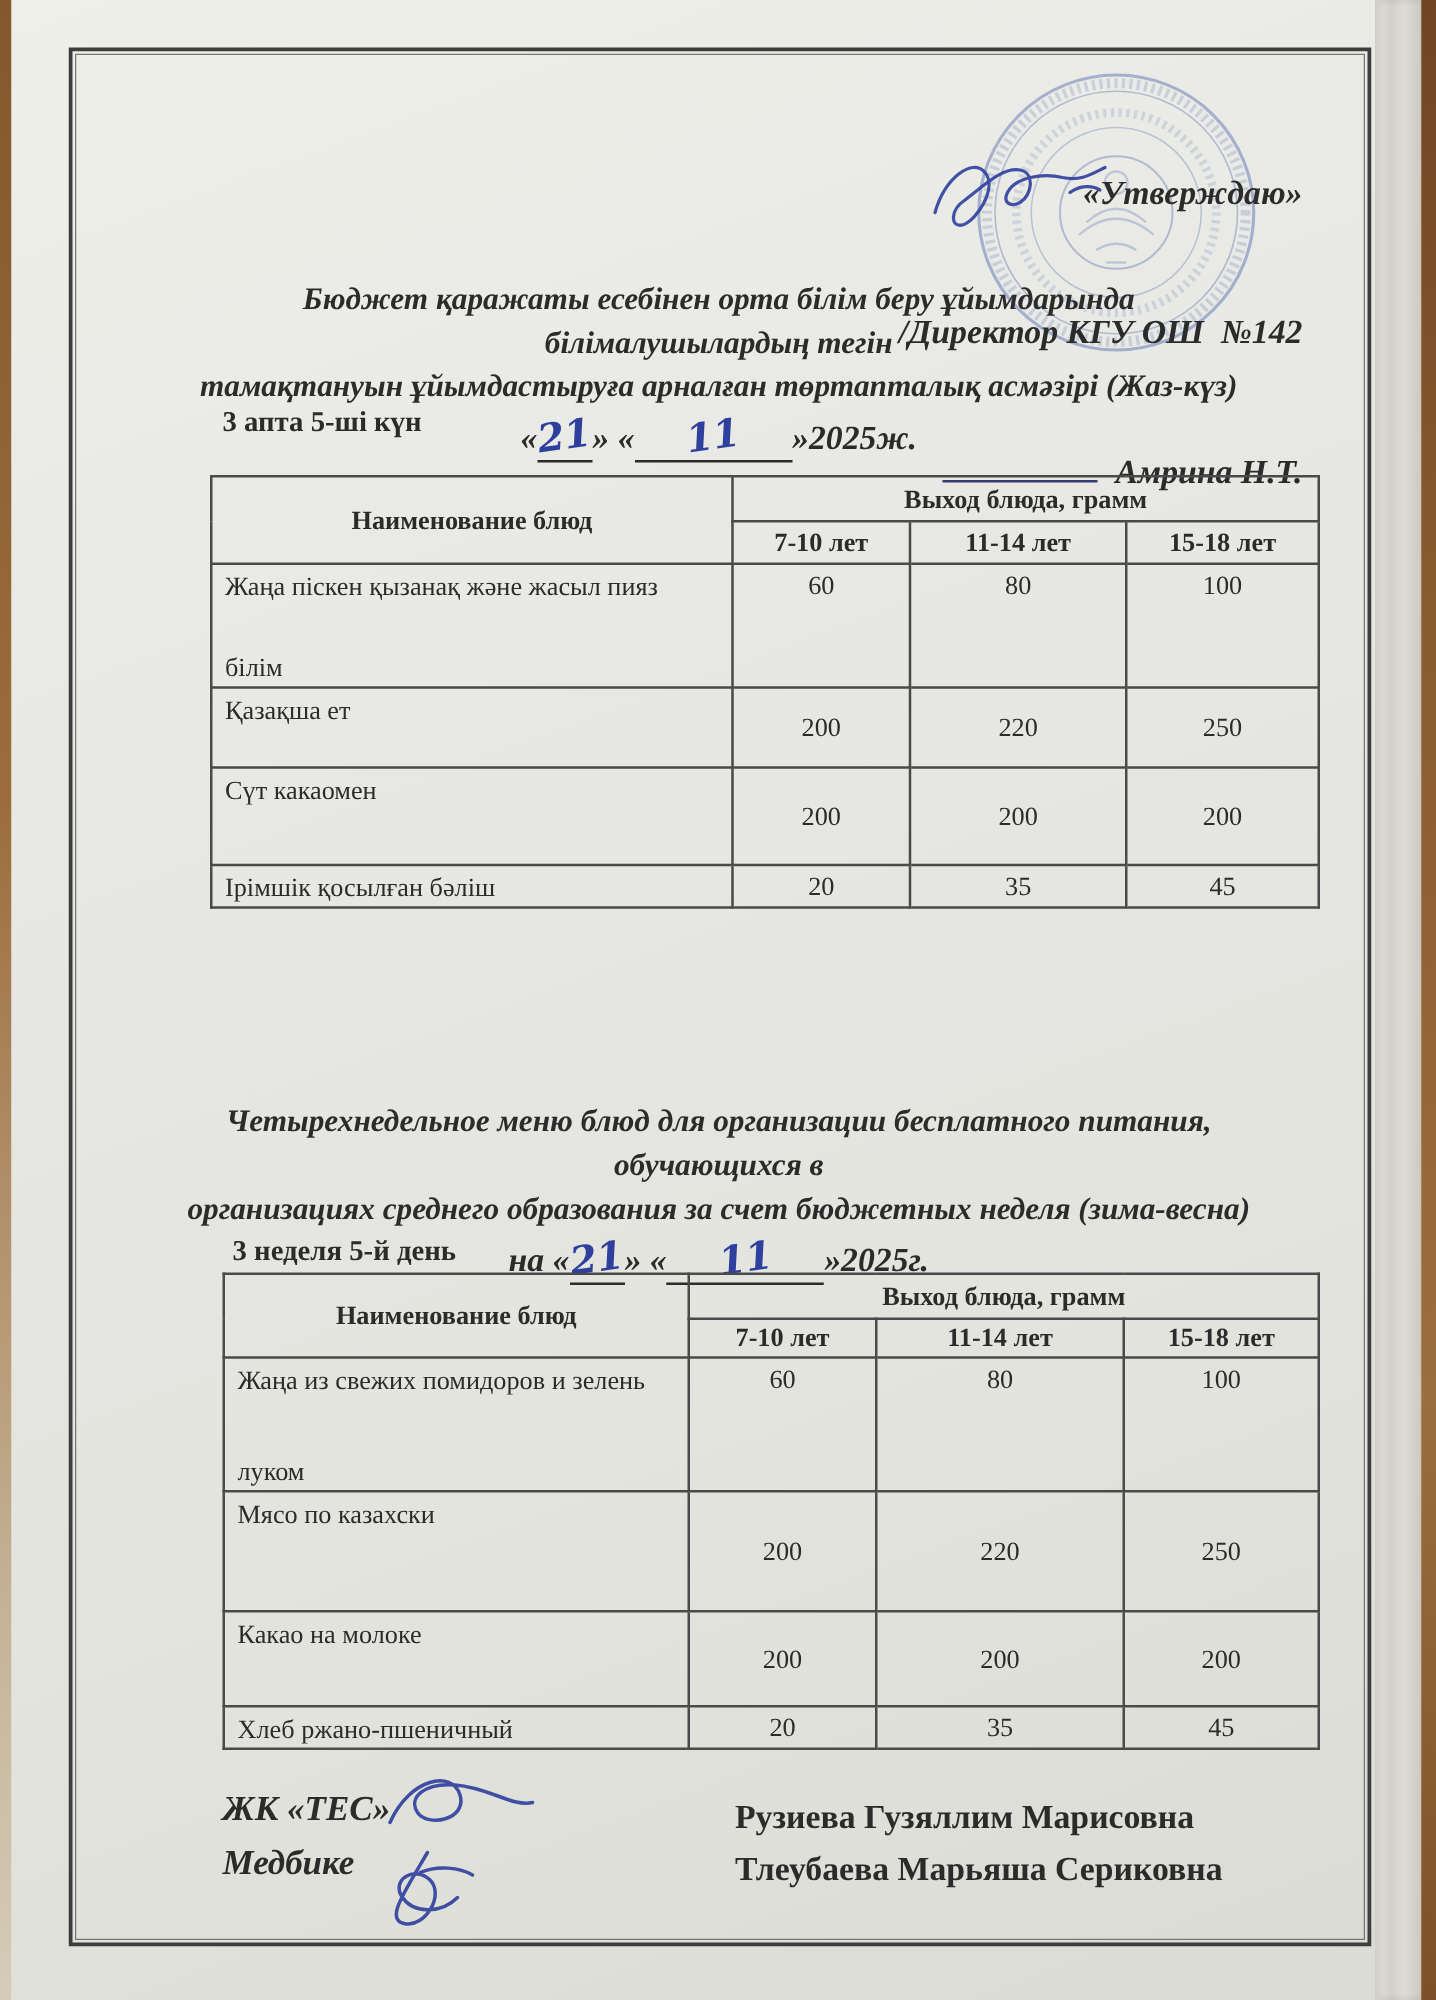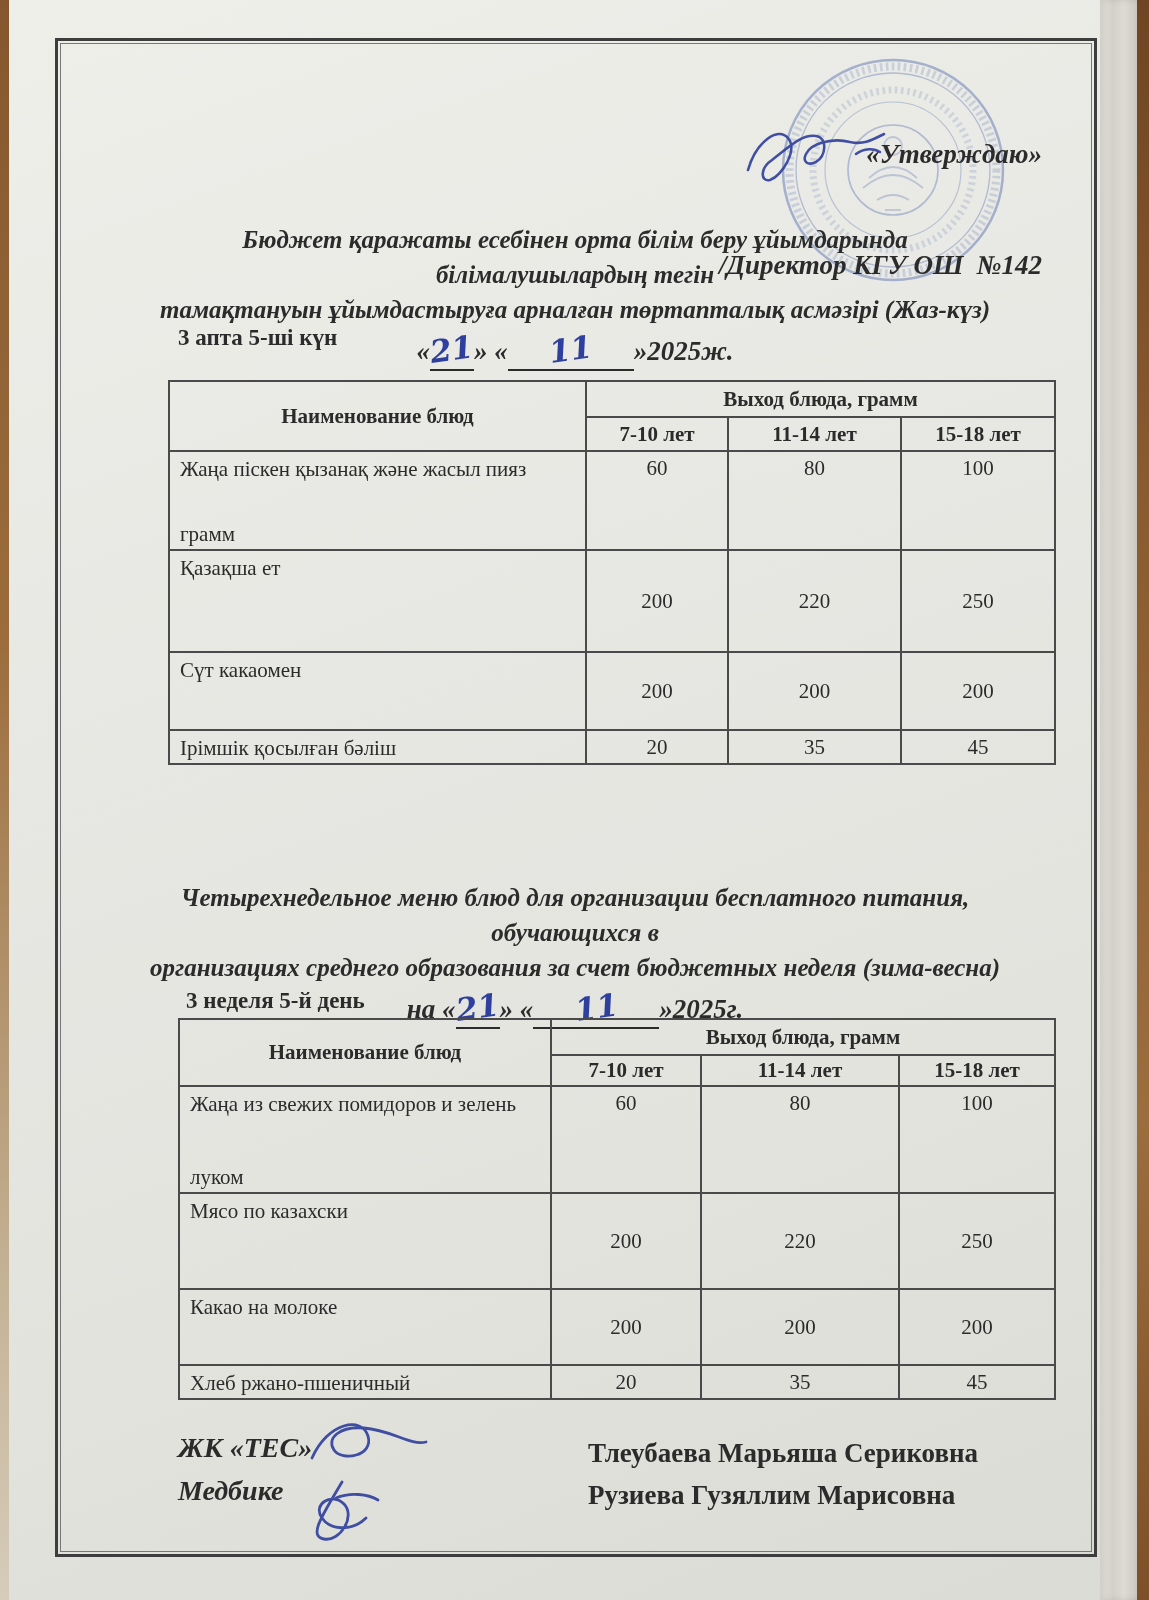--- a/index.html
+++ b/index.html
@@ -52,21 +52,21 @@
   #table-ru{left:178px;top:1018px;width:876px;}
   .menu th,.menu td{border:2px solid #4a4a4a;padding:2px 6px;box-sizing:border-box;}
   .menu thead th{font-weight:bold;text-align:center;vertical-align:middle;}
   .menu td.name{text-align:left;vertical-align:top;padding:5px 8px 2px 10px;}
   .menu td.num{text-align:center;}
   tr.vtop td.num{vertical-align:top;padding-top:4px;}
   tr.vmid td.num{vertical-align:middle;margin-left:48px;}
   .gap1{margin-top:40px;}
   .gap2{margin-top:48px;}
   #table-kk tr.hA{height:36px;} #table-kk tr.hB{height:34px;}
-  #table-kk tr.r0{height:98px;} #table-kk tr.r1{height:102px;}
+  #table-kk tr.r0{height:98px;} #table-kk tr.r1{height:64px;}
   #table-kk tr.r2{height:78px;} #table-kk tr.r3{height:30px;}
   #table-ru tr.hA{height:36px;} #table-ru tr.hB{height:30px;}
   #table-ru tr.r0{height:106px;} #table-ru tr.r1{height:96px;}
   #table-ru tr.r2{height:76px;padding-left:44px;} #table-ru tr.r3{height:28px;}
 
   .footer-left{position:absolute;left:178px;top:1426px;z-index:4;
     font-weight:bold;font-style:italic;font-size:28px;line-height:43px;}
   .footer-names{position:absolute;left:588px;top:1432px;z-index:4;
     font-weight:bold;font-size:27px;line-height:42px;}
 </style>
@@ -96,20 +96,24 @@
         <path d="M90,138 Q120,112 150,138"></path>
         <path d="M104,150 Q120,140 136,150"></path>
         <path d="M112,160 h16"></path>
       </g>
     </g>
   </svg>
 
   <div class="approval">
     <div>«Утверждаю»</div>
     <div>/Директор КГУ ОШ  №142</div>
+    <div class="sig-line">
+      <span class="sig-underline"></span>
+      <span>Амрина Н.Т.</span>
+    </div>
   </div>
 
   <svg class="dir-sig" width="190" height="78" viewBox="0 0 190 78">
     <g stroke="#2e3f9d" stroke-width="2.6" fill="none" stroke-linecap="round" opacity=".9">
       <path d="M10,52 C18,24 40,8 50,20 C60,32 44,58 32,62 C22,64 22,50 34,42 C52,28 64,16 78,18 C90,20 88,38 78,44 C70,48 64,44 68,36 C74,24 96,20 112,24 C126,27 134,22 146,16"></path>
       <path d="M118,36 C126,30 136,30 142,34"></path>
     </g>
   </svg>
 
   <div class="doc-title" id="kk-title">
@@ -137,21 +141,21 @@
       <tr class="hB">
         <th>7-10 лет</th>
         <th>11-14 лет</th>
         <th>15-18 лет</th>
       </tr>
     </thead>
     <tbody>
       <tr class="r0 vtop">
         <td class="name">
           <div>Жаңа піскен қызанақ және жасыл пияз</div>
-          <div class="gap1">грамм</div>
+          <div class="gap1">білім</div>
         </td>
         <td class="num">60</td>
         <td class="num">80</td>
         <td class="num">100</td>
       </tr>
       <tr class="r1 vmid">
         <td class="name">
           <div>Қазақша ет</div>
         </td>
         <td class="num">200</td>
@@ -249,16 +253,16 @@
 
   <svg class="med-sig" width="180" height="140" viewBox="0 0 180 140">
     <g stroke="#2e3f9d" stroke-width="2.8" fill="none" stroke-linecap="round" opacity=".9">
       <path d="M34,46 C50,10 84,4 90,24 C96,44 64,50 56,38 C48,26 62,14 86,16 C114,18 132,34 148,30"></path>
       <path d="M64,70 C44,104 30,124 46,127 C62,130 78,104 66,92 C54,80 34,92 44,106 C52,118 74,120 88,106"></path>
       <path d="M58,86 C72,80 90,82 100,88"></path>
     </g>
   </svg>
 
   <div class="footer-names">
+    <div>Рузиева Гузяллим Марисовна</div>
     <div>Тлеубаева Марьяша Сериковна</div>
-    <div>Рузиева Гузяллим Марисовна</div>
   </div>
 </div>
 
 </body></html>

